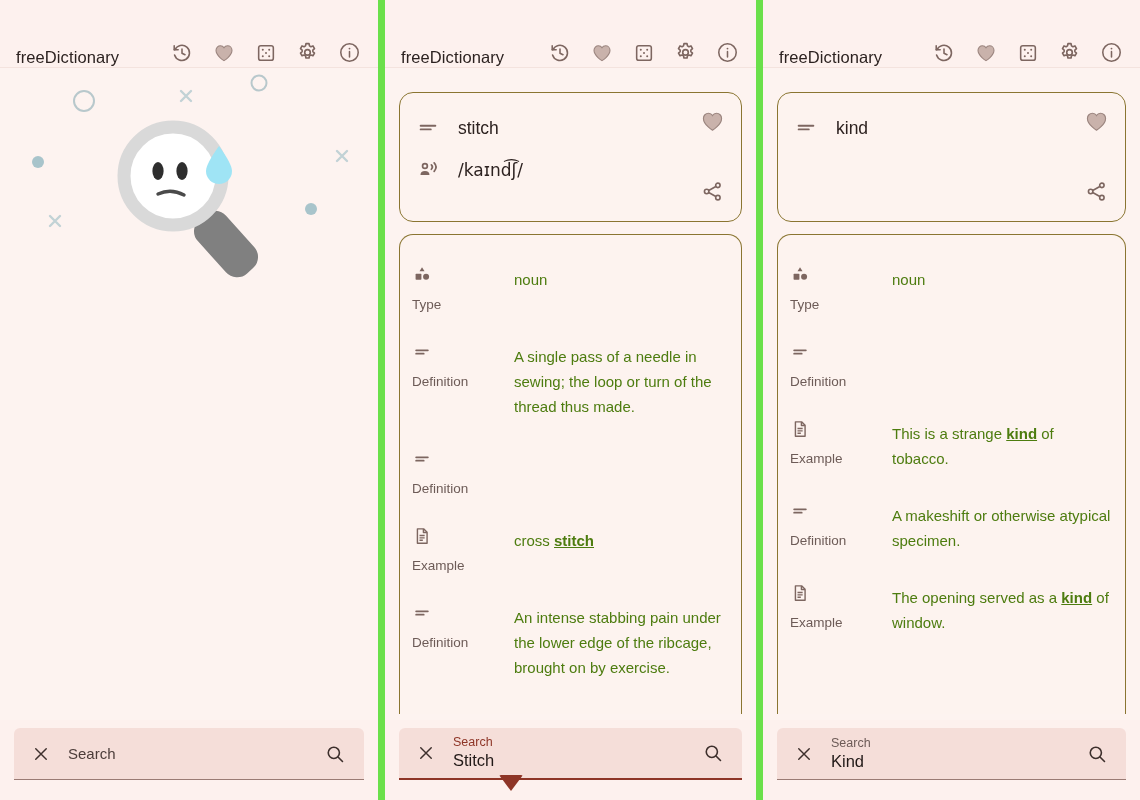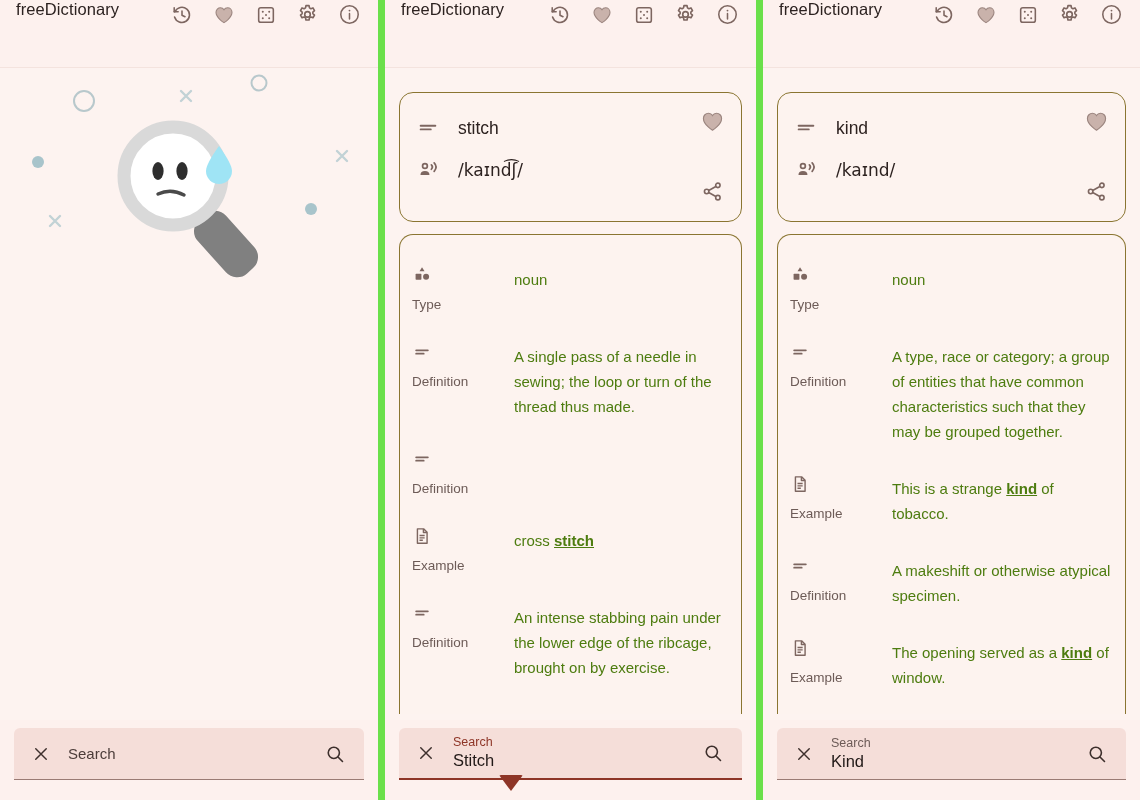--- a/index.html
+++ b/index.html
@@ -26,21 +26,21 @@
   .panel-left   { width: 378px; }
   .divider      { width: 7px; background: #6ae04a; height: 800px; flex: 0 0 7px; }
   .panel-mid    { width: 371px; }
   .panel-right  { width: 377px; }
 
   
   .appbar {
     height: 68px;
     flex: 0 0 68px;
     display: flex;
-    align-items: flex-start;
+    align-items: flex-end;
     padding: 0 14px 0 16px;
     background: #fdf1ee;
     border-bottom: 1px solid #f4e3de;
   }
   .app-title {
     font-size: 16.5px;
     color: #2c2220;
     letter-spacing: .1px;
     white-space: nowrap;
   }
@@ -563,31 +563,20 @@
       <div class="card word-card">
         <div class="word-row">
           <span class="lead-icon">
             <svg width="22" height="22" viewBox="0 0 24 24" stroke="#7d6660" stroke-width="2.1" stroke-linecap="round">
               <path d="M4 9.5 H20"></path>
                 <path d="M4 13.5 H15"></path>
             </svg>
           </span>
           <span class="word-text">kind</span>
         </div>
-        <div class="word-row">
-          <span class="lead-icon">
-            <svg width="23" height="23" viewBox="0 0 24 24" fill="none" stroke="#7d6660" stroke-width="1.8" stroke-linecap="round">
-              <circle cx="8.3" cy="7.3" r="2.5"></circle>
-              <path d="M3.6 16.6 q0 -4.1 4.7 -4.1 q4.7 0 4.7 4.1 z" fill="#7d6660" stroke="none"></path>
-              <path d="M15 6.2 q2.2 2.2 0 4.5"></path>
-              <path d="M17.9 4 q4 4 0 8.9"></path>
-            </svg>
-          </span>
-          <span class="ipa-text">/kaɪnd/</span>
-        </div>
         <div class="card-actions">
           <span>
             <svg width="25" height="25" viewBox="0 0 24 24" fill="#c9b2ab" stroke="#9b857f" stroke-width="1.1">
               <path d="M12 20.3 C12 20.3 3.3 15.2 3.3 9.1 C3.3 6.2 5.5 4.1 8.1 4.1 C9.9 4.1 11.3 5.1 12 6.3 C12.7 5.1 14.1 4.1 15.9 4.1 C18.5 4.1 20.7 6.2 20.7 9.1 C20.7 15.2 12 20.3 12 20.3 Z"></path>
             </svg>
           </span>
           <span>
             <svg width="23" height="23" viewBox="0 0 24 24" fill="none" stroke="#7d6660" stroke-width="1.7">
               <circle cx="17.6" cy="5.6" r="2.3"></circle>
               <circle cx="5.9" cy="12" r="2.3"></circle>
@@ -618,21 +607,20 @@
         <div class="def-row">
           <div class="def-label-col">
             <span>
               <svg width="20" height="20" viewBox="0 0 24 24" stroke="#7d6660" stroke-width="2.2" stroke-linecap="round">
                 <path d="M5 10 H19"></path>
                   <path d="M5 14 H14"></path>
               </svg>
             </span>
             <span class="def-label">Definition</span>
           </div>
-          <div class="def-content">A type, race or category; a group of entities that have common characteristics such that they may be grouped together.</div>
         </div>
 
         <div class="def-row">
           <div class="def-label-col">
             <span>
               <svg width="20" height="20" viewBox="0 0 24 24" fill="none" stroke="#7d6660" stroke-width="1.7" stroke-linejoin="round">
                 <path d="M6.5 3.4 h7.4 l4.2 4.2 v13 h-11.6 z"></path>
                 <path d="M13.7 3.6 v4.2 h4.2"></path>
                 <path d="M9 11.4 h6.2 M9 14.2 h6.2 M9 17 h4"></path>
               </svg>

